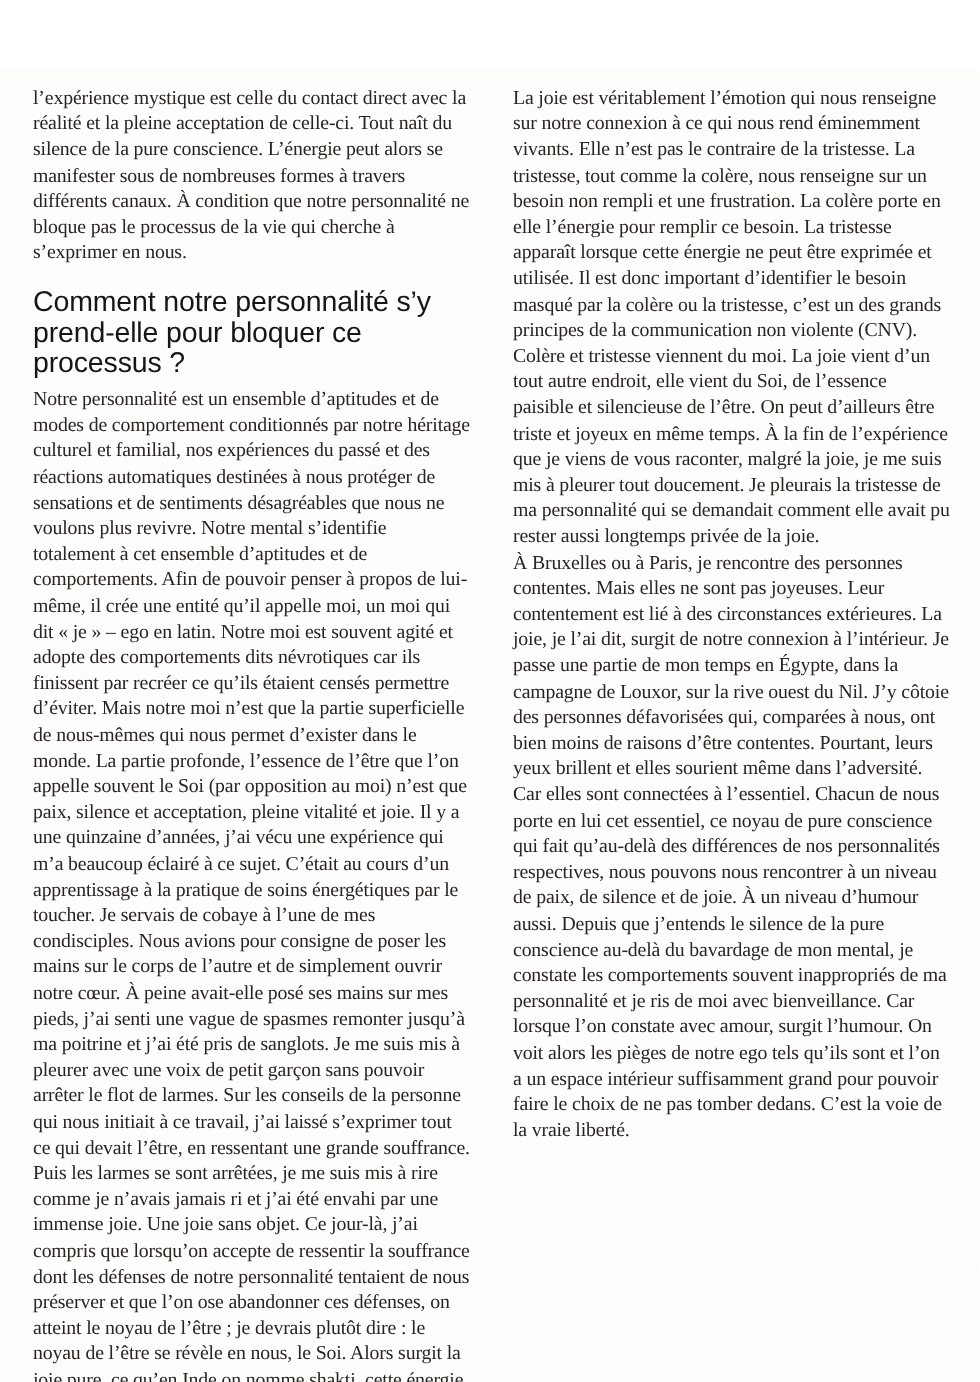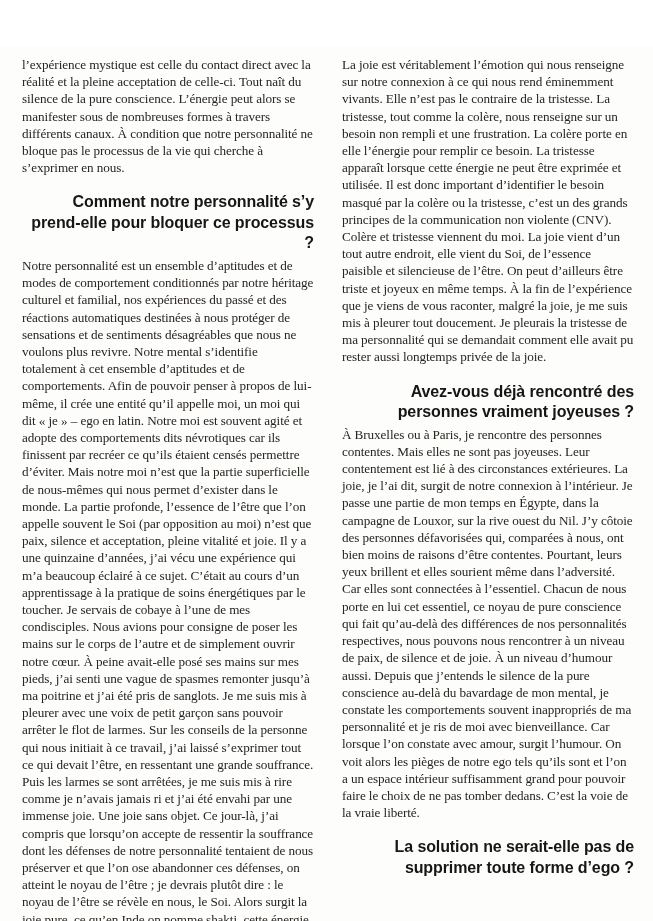--- a/index.html
+++ b/index.html
@@ -31,26 +31,25 @@
     font-family: "Liberation Serif", serif;
     font-size: 13.2px;
     line-height: 17.2px;
     letter-spacing: -0.1px;
     color: #282420;
     text-align: left;
   }
   h2.question {
     margin: 16px 0 3px 0;
     font-family: "Liberation Sans", sans-serif;
-    font-weight: 700;
-    font-size: 16px;
+    font-weight: 400;
+    font-size: 19px;
     line-height: 20.5px;
     letter-spacing: -0.1px;
     color: #161616;
-    text-align: right;
   }
   .italic-term {
   }
 </style>
 </head>
 <body>
 
 <div class="page">
   <div class="columns">
 
@@ -58,22 +57,20 @@
       <p class="body-par">l’expérience mystique est celle du contact direct avec la réalité et la pleine acceptation de celle-ci. Tout naît du silence de la pure conscience. L’énergie peut alors se manifester sous de nombreuses formes à travers différents canaux. À condition que notre personnalité ne bloque pas le processus de la vie qui cherche à s’exprimer en nous.</p>
 
       <h2 class="question">Comment notre personnalité s’y prend-elle pour bloquer ce processus ?</h2>
 
       <p class="body-par"><span>Notre personnalité est un ensemble d’aptitudes et de modes de comportement conditionnés par notre héritage culturel et familial, nos expériences du passé et des réactions automatiques destinées à nous protéger de sensations et de sentiments désagréables que nous ne voulons plus revivre. Notre mental s’identifie totalement à cet ensemble d’aptitudes et de comportements. Afin de pouvoir penser à propos de lui-même, il crée une entité qu’il appelle moi, un moi qui dit « je » – </span><span class="italic-term">ego</span><span> en latin. Notre moi est souvent agité et adopte des comportements dits névrotiques car ils finissent par recréer ce qu’ils étaient censés permettre d’éviter. Mais notre moi n’est que la partie superficielle de nous-mêmes qui nous permet d’exister dans le monde. La partie profonde, l’essence de l’être que l’on appelle souvent le Soi (par opposition au moi) n’est que paix, silence et acceptation, pleine vitalité et joie. Il y a une quinzaine d’années, j’ai vécu une expérience qui m’a beaucoup éclairé à ce sujet. C’était au cours d’un apprentissage à la pratique de soins énergétiques par le toucher. Je servais de cobaye à l’une de mes condisciples. Nous avions pour consigne de poser les mains sur le corps de l’autre et de simplement ouvrir notre cœur. À peine avait-elle posé ses mains sur mes pieds, j’ai senti une vague de spasmes remonter jusqu’à ma poitrine et j’ai été pris de sanglots. Je me suis mis à pleurer avec une voix de petit garçon sans pouvoir arrêter le flot de larmes. Sur les conseils de la personne qui nous initiait à ce travail, j’ai laissé s’exprimer tout ce qui devait l’être, en ressentant une grande souffrance. Puis les larmes se sont arrêtées, je me suis mis à rire comme je n’avais jamais ri et j’ai été envahi par une immense joie. Une joie sans objet. Ce jour-là, j’ai compris que lorsqu’on accepte de ressentir la souffrance dont les défenses de notre personnalité tentaient de nous préserver et que l’on ose abandonner ces défenses, on atteint le noyau de l’être ; je devrais plutôt dire : le noyau de l’être se révèle en nous, le Soi. Alors surgit la joie pure, ce qu’en Inde on nomme </span><span class="italic-term">shakti</span><span>, cette énergie de vie, un rire inouï, incontrôlable.</span></p>
     </section>
 
     <section class="col">
       <p class="body-par">La joie est véritablement l’émotion qui nous renseigne sur notre connexion à ce qui nous rend éminemment vivants. Elle n’est pas le contraire de la tristesse. La tristesse, tout comme la colère, nous renseigne sur un besoin non rempli et une frustration. La colère porte en elle l’énergie pour remplir ce besoin. La tristesse apparaît lorsque cette énergie ne peut être exprimée et utilisée. Il est donc important d’identifier le besoin masqué par la colère ou la tristesse, c’est un des grands principes de la communication non violente (CNV). Colère et tristesse viennent du moi. La joie vient d’un tout autre endroit, elle vient du Soi, de l’essence paisible et silencieuse de l’être. On peut d’ailleurs être triste et joyeux en même temps. À la fin de l’expérience que je viens de vous raconter, malgré la joie, je me suis mis à pleurer tout doucement. Je pleurais la tristesse de ma personnalité qui se demandait comment elle avait pu rester aussi longtemps privée de la joie.</p>
 
-      <h2 class="question">Avez-vous déjà rencontré des personnes vraiment joyeuses ?</h2>
 
       <p class="body-par">À Bruxelles ou à Paris, je rencontre des personnes contentes. Mais elles ne sont pas joyeuses. Leur contentement est lié à des circonstances extérieures. La joie, je l’ai dit, surgit de notre connexion à l’intérieur. Je passe une partie de mon temps en Égypte, dans la campagne de Louxor, sur la rive ouest du Nil. J’y côtoie des personnes défavorisées qui, comparées à nous, ont bien moins de raisons d’être contentes. Pourtant, leurs yeux brillent et elles sourient même dans l’adversité. Car elles sont connectées à l’essentiel. Chacun de nous porte en lui cet essentiel, ce noyau de pure conscience qui fait qu’au-delà des différences de nos personnalités respectives, nous pouvons nous rencontrer à un niveau de paix, de silence et de joie. À un niveau d’humour aussi. Depuis que j’entends le silence de la pure conscience au-delà du bavardage de mon mental, je constate les comportements souvent inappropriés de ma personnalité et je ris de moi avec bienveillance. Car lorsque l’on constate avec amour, surgit l’humour. On voit alors les pièges de notre ego tels qu’ils sont et l’on a un espace intérieur suffisamment grand pour pouvoir faire le choix de ne pas tomber dedans. C’est la voie de la vraie liberté.</p>
 
-      <h2 class="question">La solution ne serait-elle pas de supprimer toute forme d’ego ?</h2>
 
     </section>
 
   </div>
 </div>
 
 </body></html>

